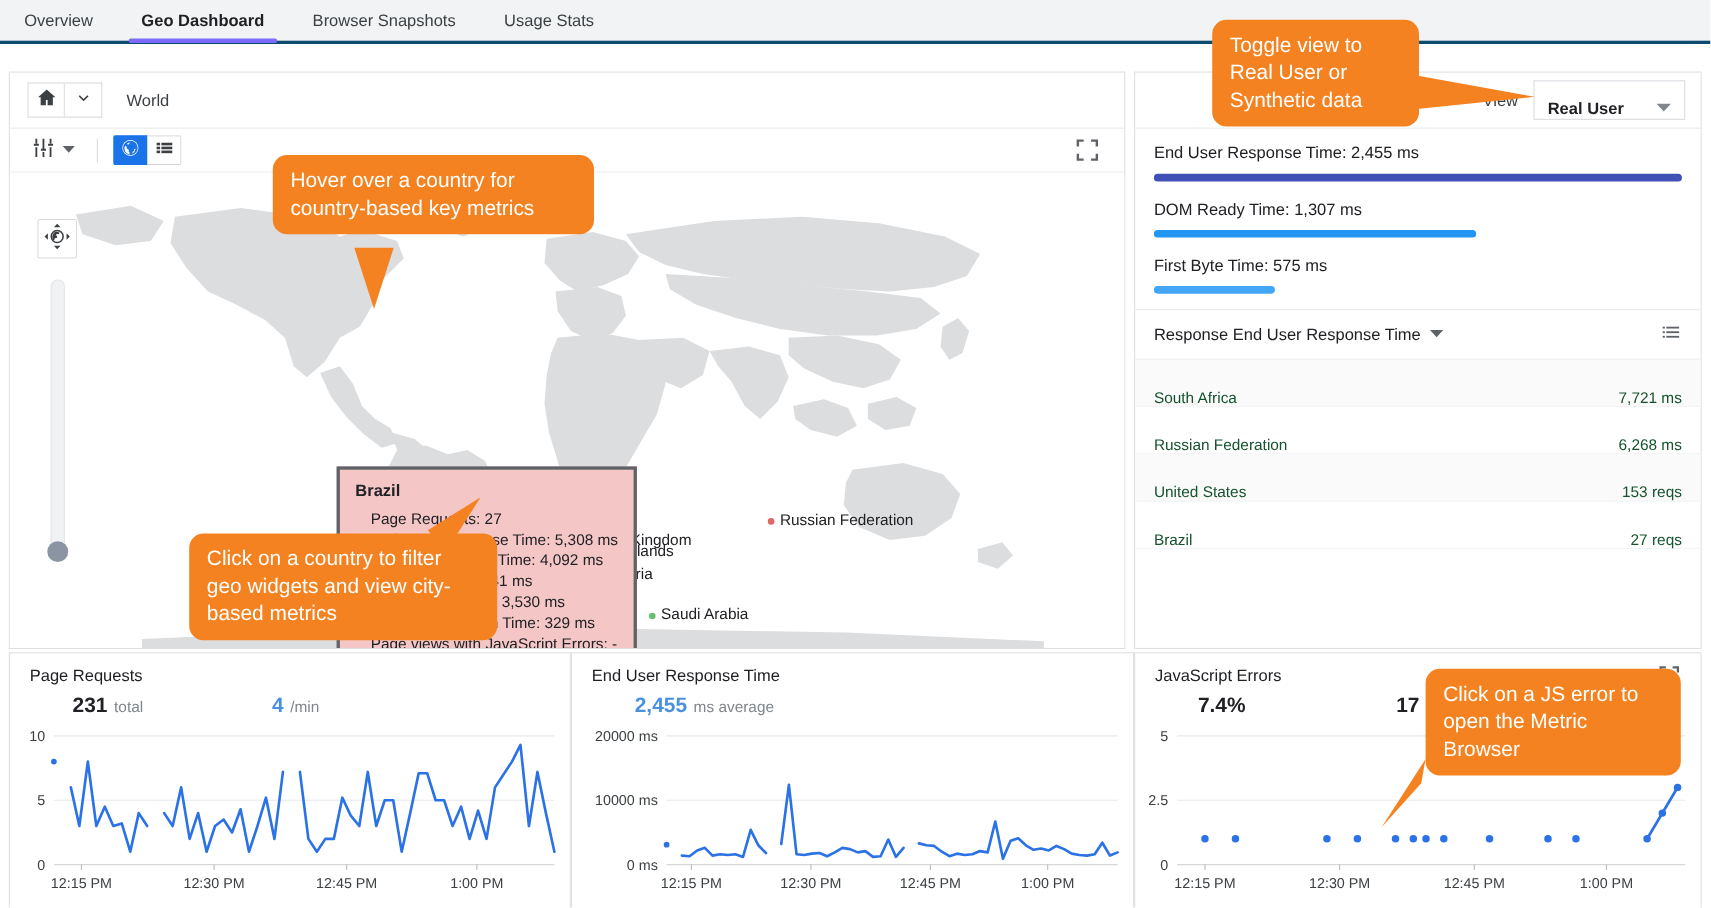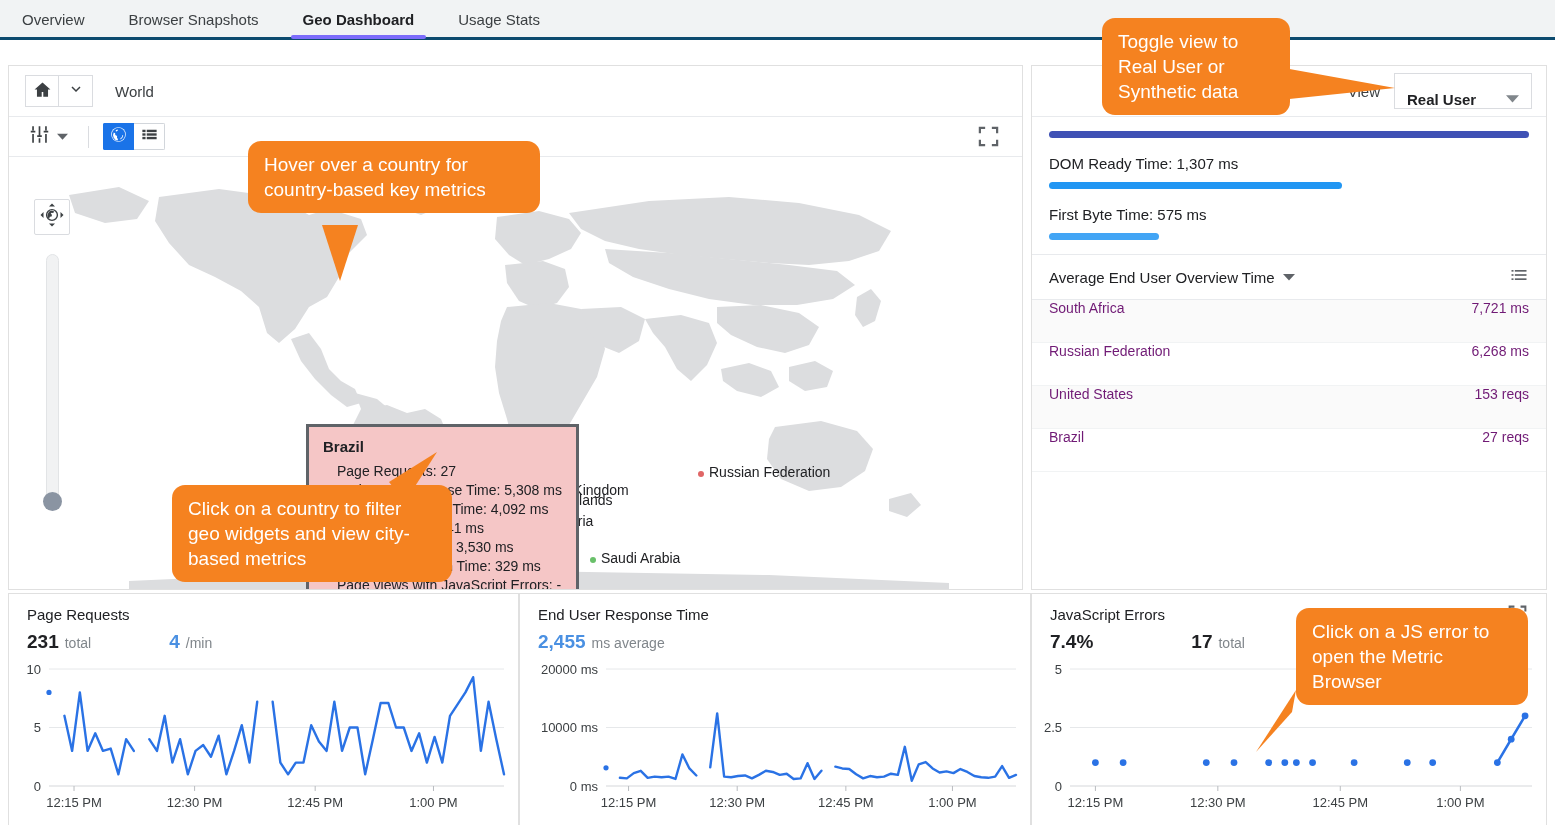--- a/index.html
+++ b/index.html
@@ -117,34 +117,34 @@
   .kpi-label { font-size: 15px; color: #202124; margin-bottom: 10px; }
   .kpi-bar { height: 7px; border-radius: 4px; margin-bottom: 17px; }
 
   .list-head {
     height: 45px; display: flex; align-items: center; justify-content: space-between;
     padding: 0 17px; border-bottom: 1px solid #e8eaed;
   }
   .list-head-title { font-size: 15px; color: #202124; display: flex; align-items: center; }
   .caret { margin-left: 8px; }
   .list-row {
-    height: 43px; display: flex; align-items: flex-start; justify-content: space-between;
-    padding: 0 17px; font-size: 14px; color: #701a75; border-bottom: 1px solid #f1f3f4;
+    height: 43px; display: flex; align-items: flex-end; justify-content: space-between;
+    padding: 0 17px; font-size: 14px; color: #14532d; border-bottom: 1px solid #f1f3f4;
     cursor: pointer;
   }
   .list-row.alt { background: #fafafa; }
 
   
   .chart-card { top: 552px; height: 247px; }
   #chart-1 { left: 8px; width: 511px; }
   #chart-2 { left: 519px; width: 512px; }
   #chart-3 { left: 1031px; width: 516px; }
   .chart-title { font-size: 15px; color: #202124; padding: 12px 0 0 18px; }
   .chart-stats { display: flex; align-items: baseline; padding: 8px 0 0 18px; }
-  .stat-big { font-size: 19px; font-weight: bold; color: #202124; }
+  .stat-big { font-size: 19px; font-weight: bold; color: #202124; margin-left: 39px; }
   .stat-big.blue { color: #4a90e2; }
   .stat-sub { font-size: 14px; color: #80868b; margin-left: 6px; }
   .stat-gap { width: 78px; }
   .chart-plot { position: relative; margin-top: 8px; }
   .chart-fs { position: absolute; right: 18px; top: 10px; cursor: pointer; }
 
   
   .callout {
     position: absolute; background: #f58220; color: #fff;
     border-radius: 13px; padding: 11px 16px;
@@ -154,25 +154,25 @@
 </style>
 </head>
 <body>
 
 <div id="root">
 
   <div class="tabbar">
     <div class="tab">
         <span>Overview</span>
       </div>
+    <div class="tab active">
+        <span>Geo Dashboard</span>
+      </div>
     <div class="tab">
         <span>Browser Snapshots</span>
-      </div>
-    <div class="tab active">
-        <span>Geo Dashboard</span>
       </div>
     <div class="tab">
         <span>Usage Stats</span>
       </div>
   </div>
 
   <div class="content">
 
     <div class="card" id="map-card">
 
@@ -335,30 +335,31 @@
           <span>Real User</span>
           <span style="margin-left:16px">
             <svg width="13" height="13" viewBox="0 0 10 10">
                 <path fill="#80868b" d="M0 2.5h10L5 8z"></path>
               </svg>
           </span>
         </div>
       </div>
 
       <div class="kpi-block">
+        <div class="kpi-label">End User Response Time: 2,455 ms</div>
         <div class="kpi-bar" style="width:100%;background:#3f51b5"></div>
         <div class="kpi-label">DOM Ready Time: 1,307 ms</div>
         <div class="kpi-bar" style="width:61%;background:#2196f3"></div>
         <div class="kpi-label">First Byte Time: 575 ms</div>
         <div class="kpi-bar" style="width:23%;background:#42a5f5;margin-bottom:4px"></div>
       </div>
 
       <div class="list-head">
         <div class="list-head-title">
-          <span>Average End User Overview Time</span>
+          <span>Response End User Response Time</span>
           <span class="caret">
             <svg width="12" height="12" viewBox="0 0 10 10">
                 <path fill="#5f6368" d="M0 2.5h10L5 8z"></path>
               </svg>
           </span>
         </div>
         <span>
           <svg width="20" height="20" viewBox="0 0 24 24">
             <rect x="3" y="6" width="2.4" height="2" fill="#5f6368"></rect>
               <rect x="7" y="6" width="14" height="2" fill="#5f6368"></rect>

